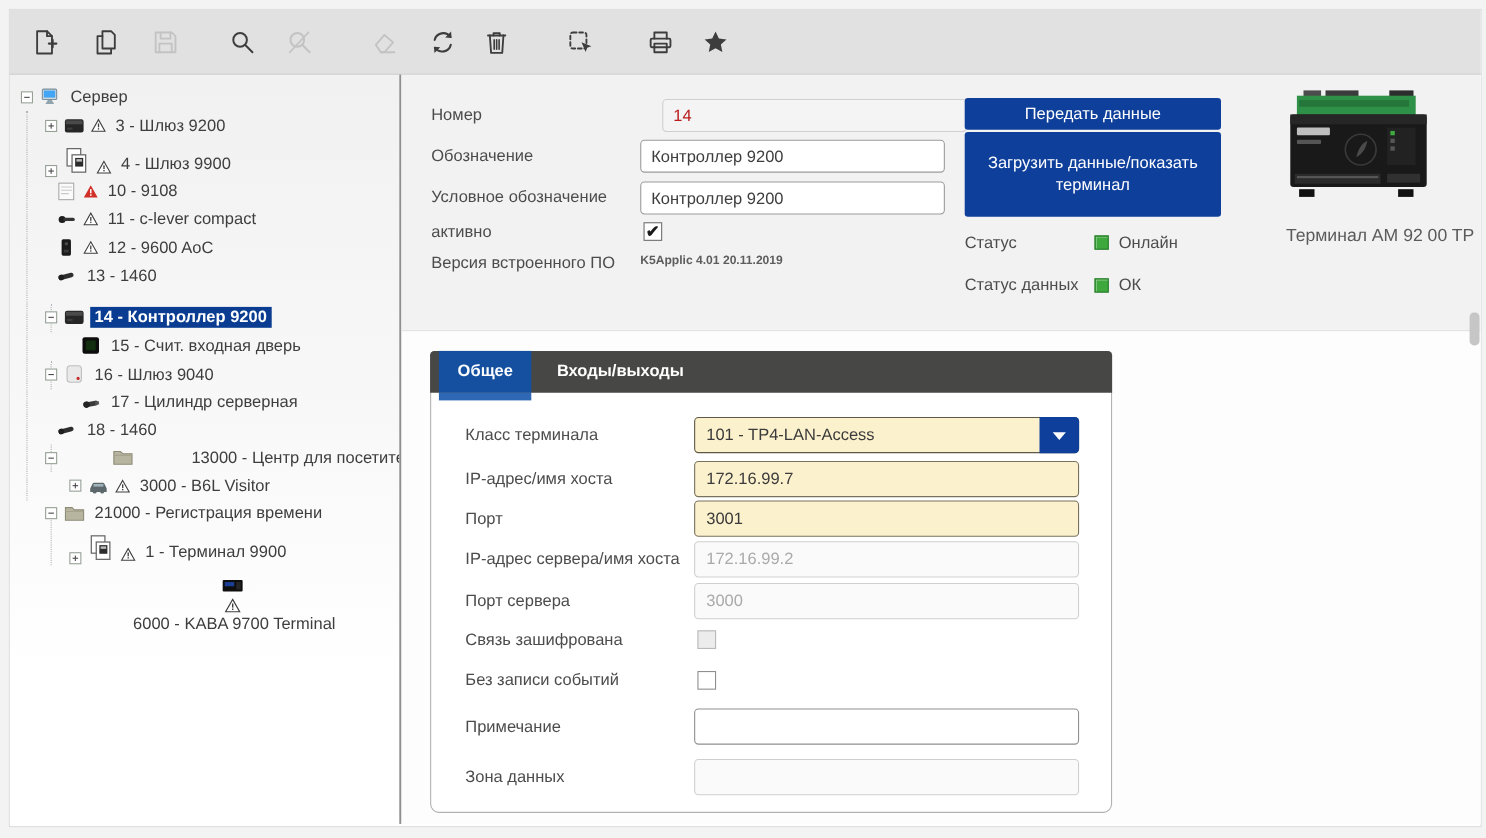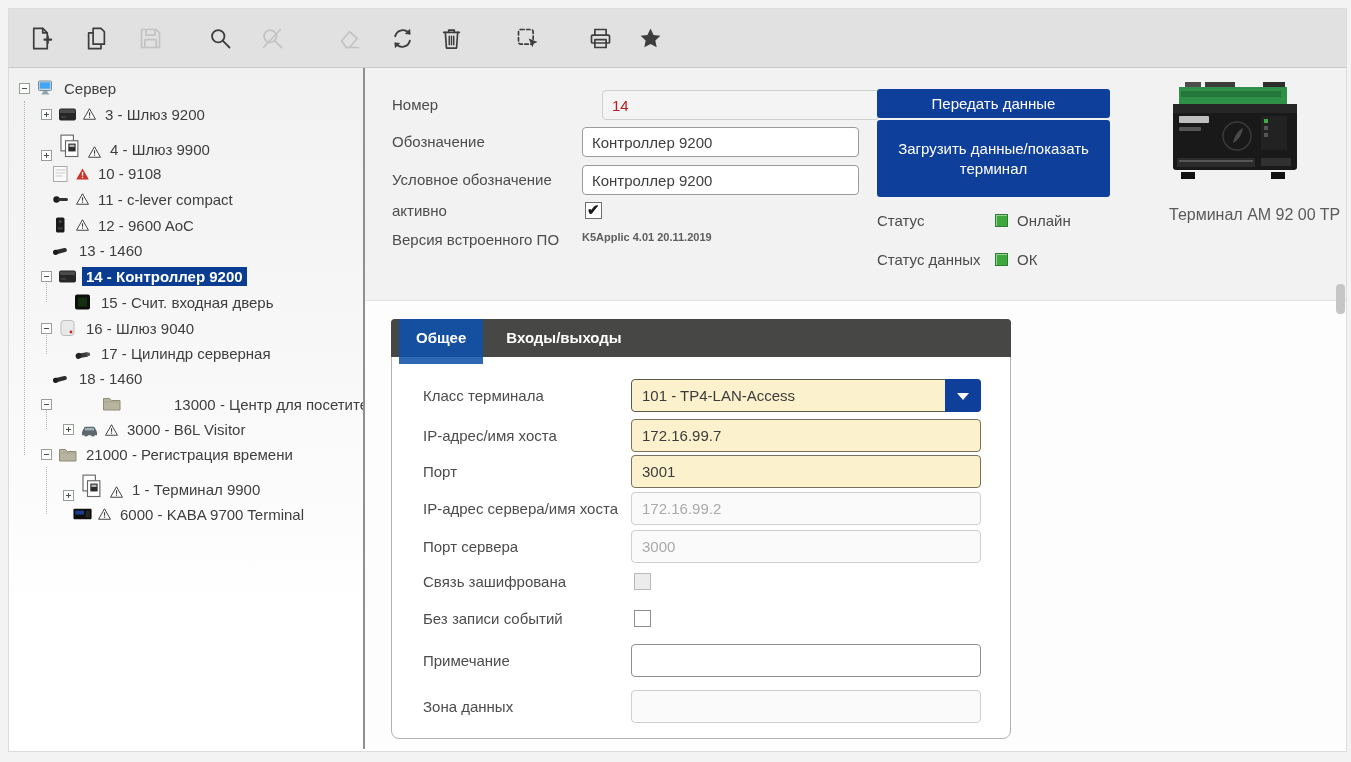--- a/index.html
+++ b/index.html
@@ -291,21 +291,21 @@
             <span class="ticon">
               <svg viewBox="0 0 20 20">
                 <g transform="rotate(-14 10 10)">
                   <rect x="2.5" y="8" width="14" height="4.2" rx="2.1" fill="#2e2e2e"></rect>
                   <circle cx="5" cy="10.1" r="2.6" fill="#1e1e1e"></circle>
                 </g>
               </svg>
             </span>
             <span class="tree-label">13 - 1460</span>
           </div>
-          <div class="tree-row selected" style="height: 26px; padding-left: 32px;">
+          <div class="tree-row selected" style="height: 26px; padding-left: 32px; margin-top: 12px;">
             <span class="expander"></span>
             <span class="ticon">
               <svg viewBox="0 0 20 20">
                 <rect x="1.5" y="4.5" width="17" height="12" rx="2" fill="#262626"></rect>
                 <rect x="2.5" y="5.5" width="15" height="3.5" fill="#4a4a4a"></rect>
                 <rect x="3.5" y="12" width="5" height="2" fill="#3c3c3c"></rect>
               </svg>
             </span>
             <span class="tree-label">14 - Контроллер 9200</span>
           </div>
@@ -403,21 +403,21 @@
             </span>
             <span class="warn">
               <svg viewBox="0 0 20 20">
                 <path d="M10 2.5L18.5 17.5H1.5z" fill="#fff" stroke="#3f3f3f" stroke-width="1.4"></path>
                 <rect x="9.2" y="7.5" width="1.7" height="5" fill="#3f3f3f"></rect>
                 <rect x="9.2" y="13.6" width="1.7" height="1.8" fill="#3f3f3f"></rect>
               </svg>
             </span>
             <span class="tree-label">1 - Терминал 9900</span>
           </div>
-          <div class="tree-row" style="height: 26px; padding-left: 54px;">
+          <div class="tree-row" style="height: 26px; padding-left: 54px; flex-direction: column;">
             <span class="no-expander"></span>
             <span class="ticon">
               <svg viewBox="0 0 22 20">
                 <rect x="1.5" y="4.5" width="19" height="11" rx="1" fill="#0f0f0f"></rect>
                 <rect x="3.5" y="6.5" width="9" height="4" fill="#1c3f96"></rect>
                 <rect x="14.5" y="6.5" width="4" height="7" fill="#262626"></rect>
               </svg>
             </span>
             <span class="warn">
               <svg viewBox="0 0 20 20">

